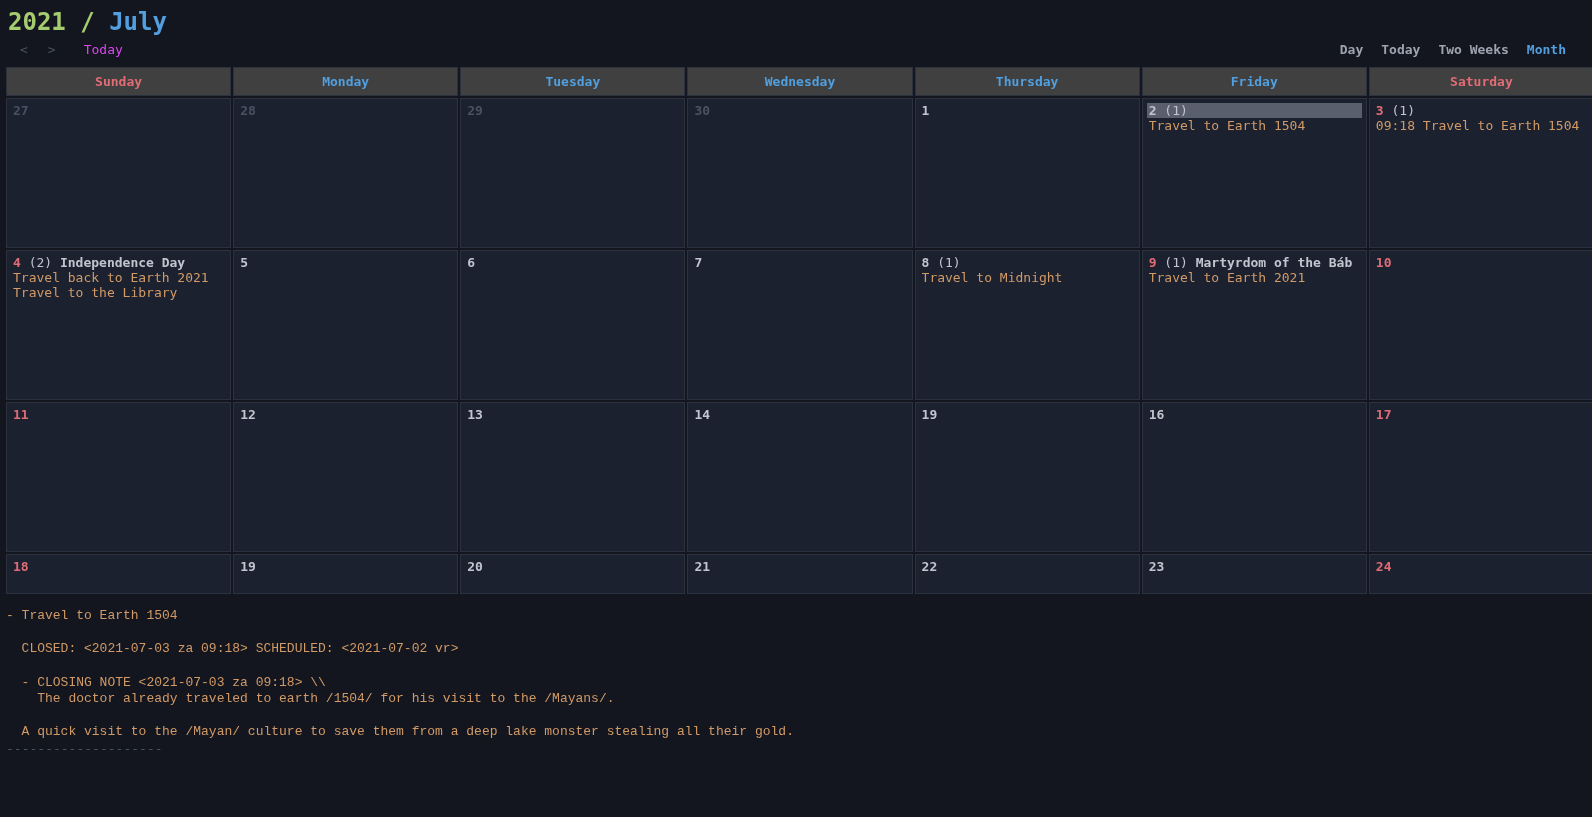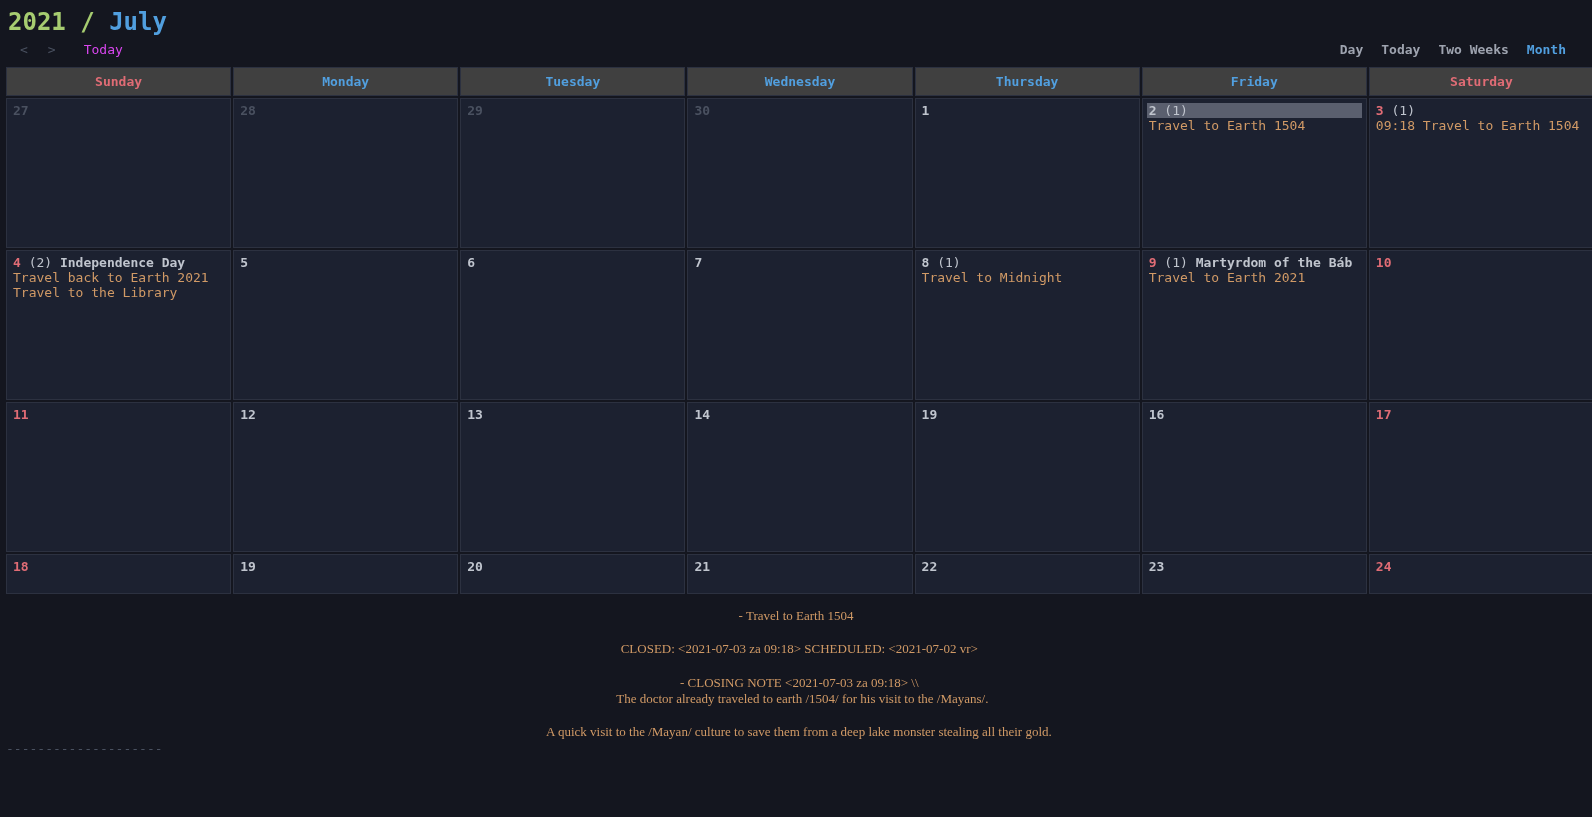--- a/index.html
+++ b/index.html
@@ -172,21 +172,21 @@
           <div class="dayheader"><span class="daynum">23</span></div>
         </td>
         <td>
           <div class="dayheader"><span class="daynum weekend">24</span></div>
         </td>
       </tr>
     </tbody>
 </table>
 
 <div class="schedule">
-  <pre id="sched-lines" style="margin:6px 0 0 0;font-family:Liberation Serif, serif;text-align:center;">- Travel to Earth 1504
+  <pre id="sched-lines" style="margin:6px 0 0 0;font-family:Liberation Mono, monospace;">- Travel to Earth 1504
 
   CLOSED: &lt;2021-07-03 za 09:18&gt; SCHEDULED: &lt;2021-07-02 vr&gt;
 
   - CLOSING NOTE &lt;2021-07-03 za 09:18&gt; \\
     The doctor already traveled to earth /1504/ for his visit to the /Mayans/.
 
   A quick visit to the /Mayan/ culture to save them from a deep lake monster stealing all their gold.
 </pre>
   <div class="divider">--------------------</div>
 </div>

